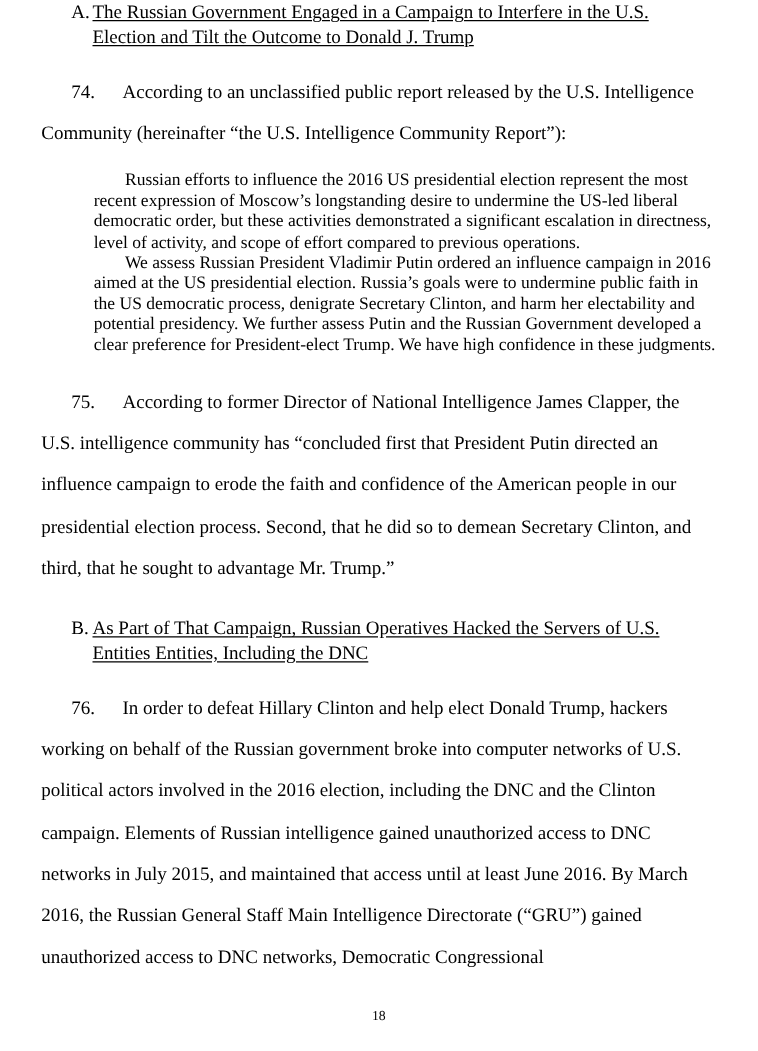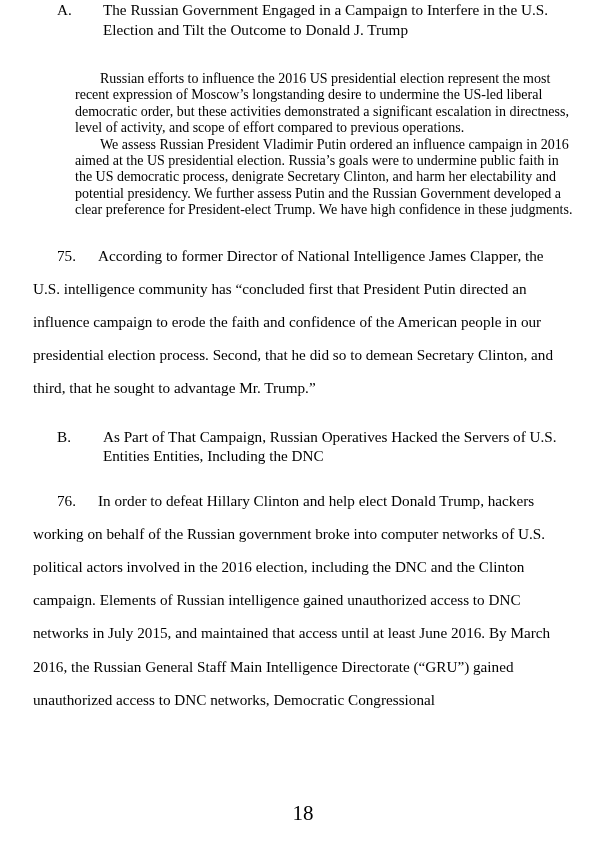--- a/index.html
+++ b/index.html
@@ -35,22 +35,22 @@
   }
   .heading-letter {
     width: 41px;
     flex: 0 0 41px;
     text-align: left;
     padding-left: 24px;
     box-sizing: border-box;
   }
   .heading-text {
     flex: 1 1 auto;
+    text-decoration: underline;
     text-underline-offset: 2px;
-    margin-left: 29px;
   }
 
   
   .para {
     font-size: 15.2px;
     line-height: 33.2px;
     text-align: left;
     margin: 0;
   }
   .para .num {
@@ -80,37 +80,38 @@
   .gap-quote-to-para   { height: 20px; }
   .gap-para-to-heading { height: 22px; }
 
   
   .page-number {
     position: absolute;
     left: 0;
     right: 0;
     top: 805px;
     text-align: center;
-    font-size: 21px;
+    font-size: 11px;
     line-height: 17px;
   }
 </style>
 </head>
 <body>
 
 <div class="page">
   <div class="content">
 
     <div class="heading-row">
       <span class="heading-letter">A.</span>
       <span class="heading-text">The Russian Government Engaged in a Campaign to Interfere in the U.S. Election and Tilt the Outcome to Donald J. Trump</span>
     </div>
 
     <div class="gap-heading-to-para"></div>
 
+    <p class="para"><span class="num">74.</span><span>According to an unclassified public report released by the U.S. Intelligence Community (hereinafter “the U.S. Intelligence Community Report”):</span></p>
 
     <div class="gap-para-to-quote"></div>
 
     <blockquote class="blockquote">
       <p>Russian efforts to influence the 2016 US presidential election represent the most recent expression of Moscow’s longstanding desire to undermine the US-led liberal democratic order, but these activities demonstrated a significant escalation in directness, level of activity, and scope of effort compared to previous operations.</p>
       <p>We assess Russian President Vladimir Putin ordered an influence campaign in 2016 aimed at the US presidential election. Russia’s goals were to undermine public faith in the US democratic process, denigrate Secretary Clinton, and harm her electability and potential presidency. We further assess Putin and the Russian Government developed a clear preference for President-elect Trump. We have high confidence in these judgments.</p>
     </blockquote>
 
     <div class="gap-quote-to-para"></div>
 

